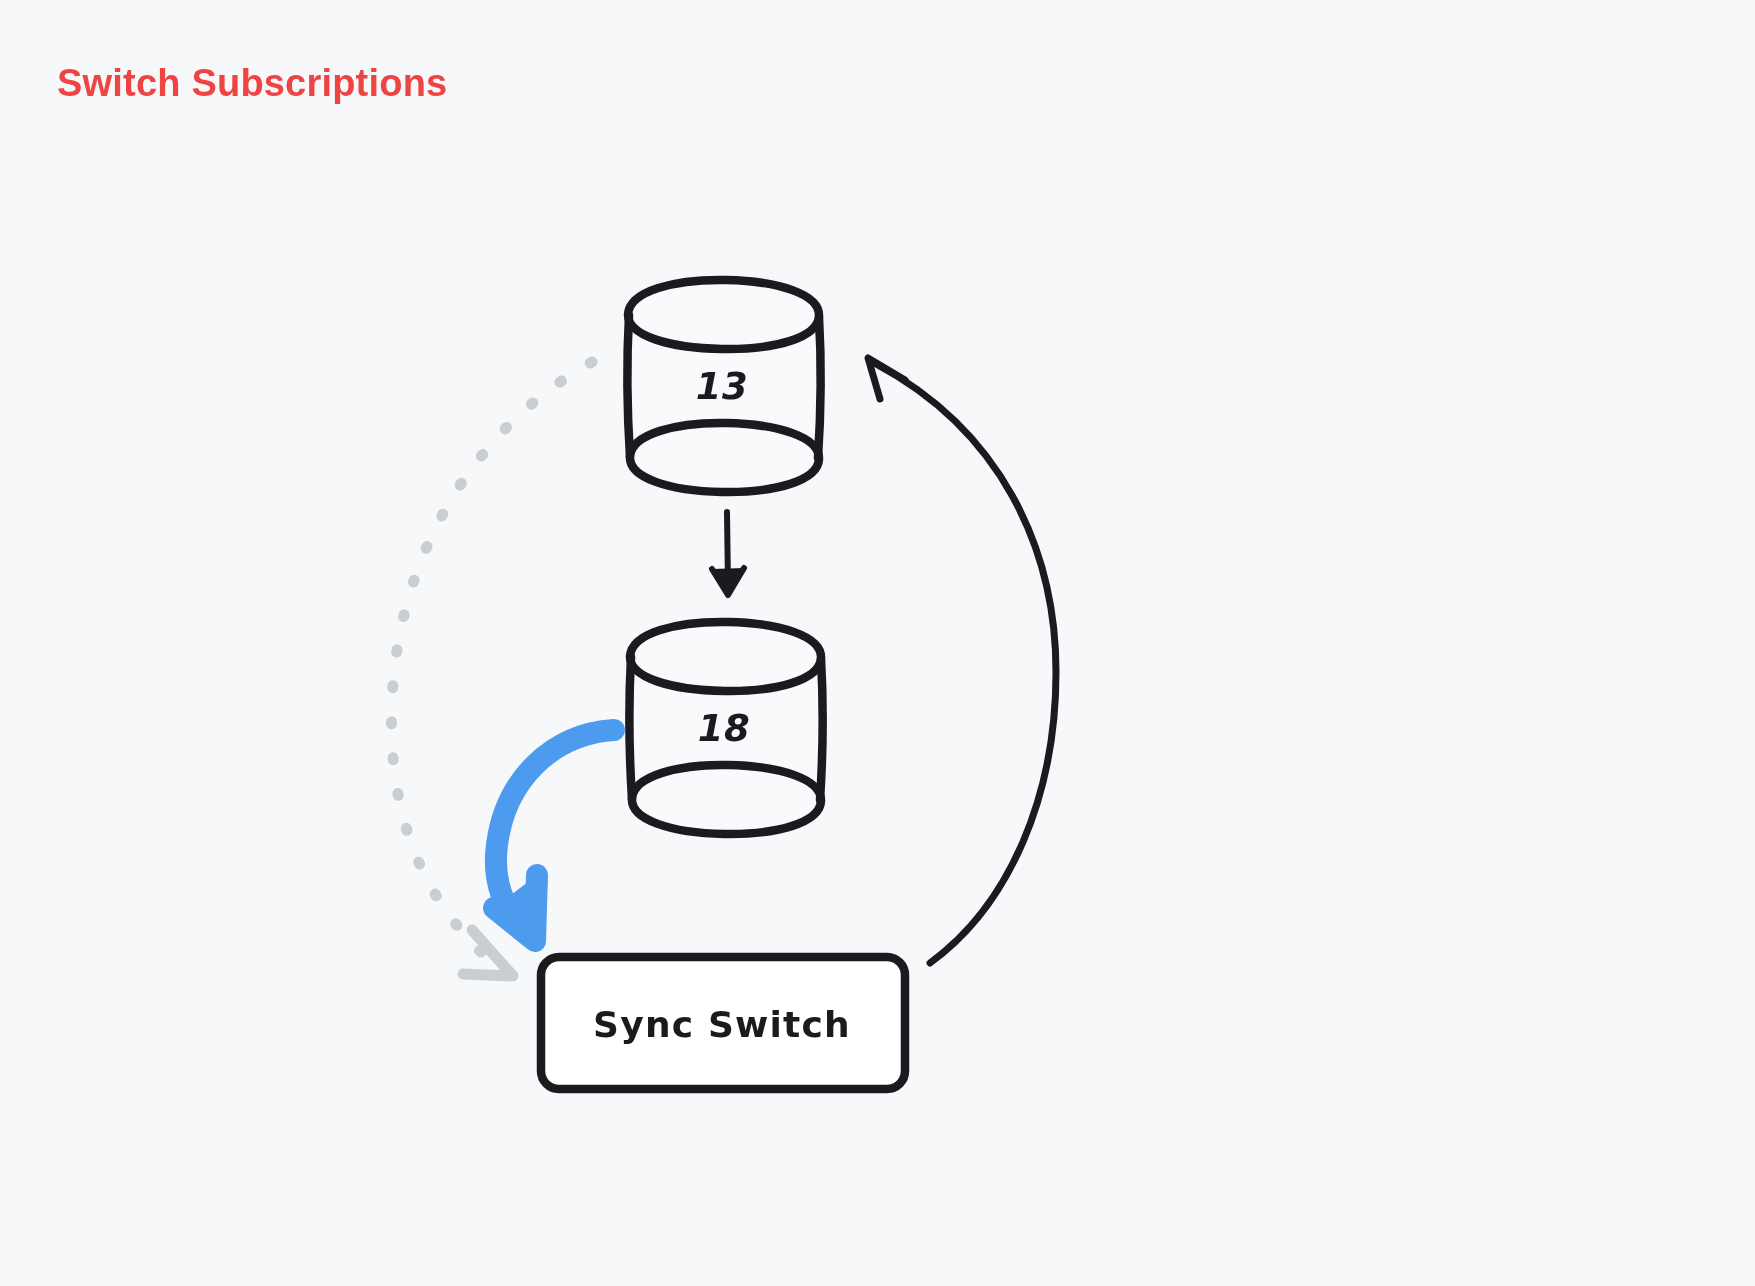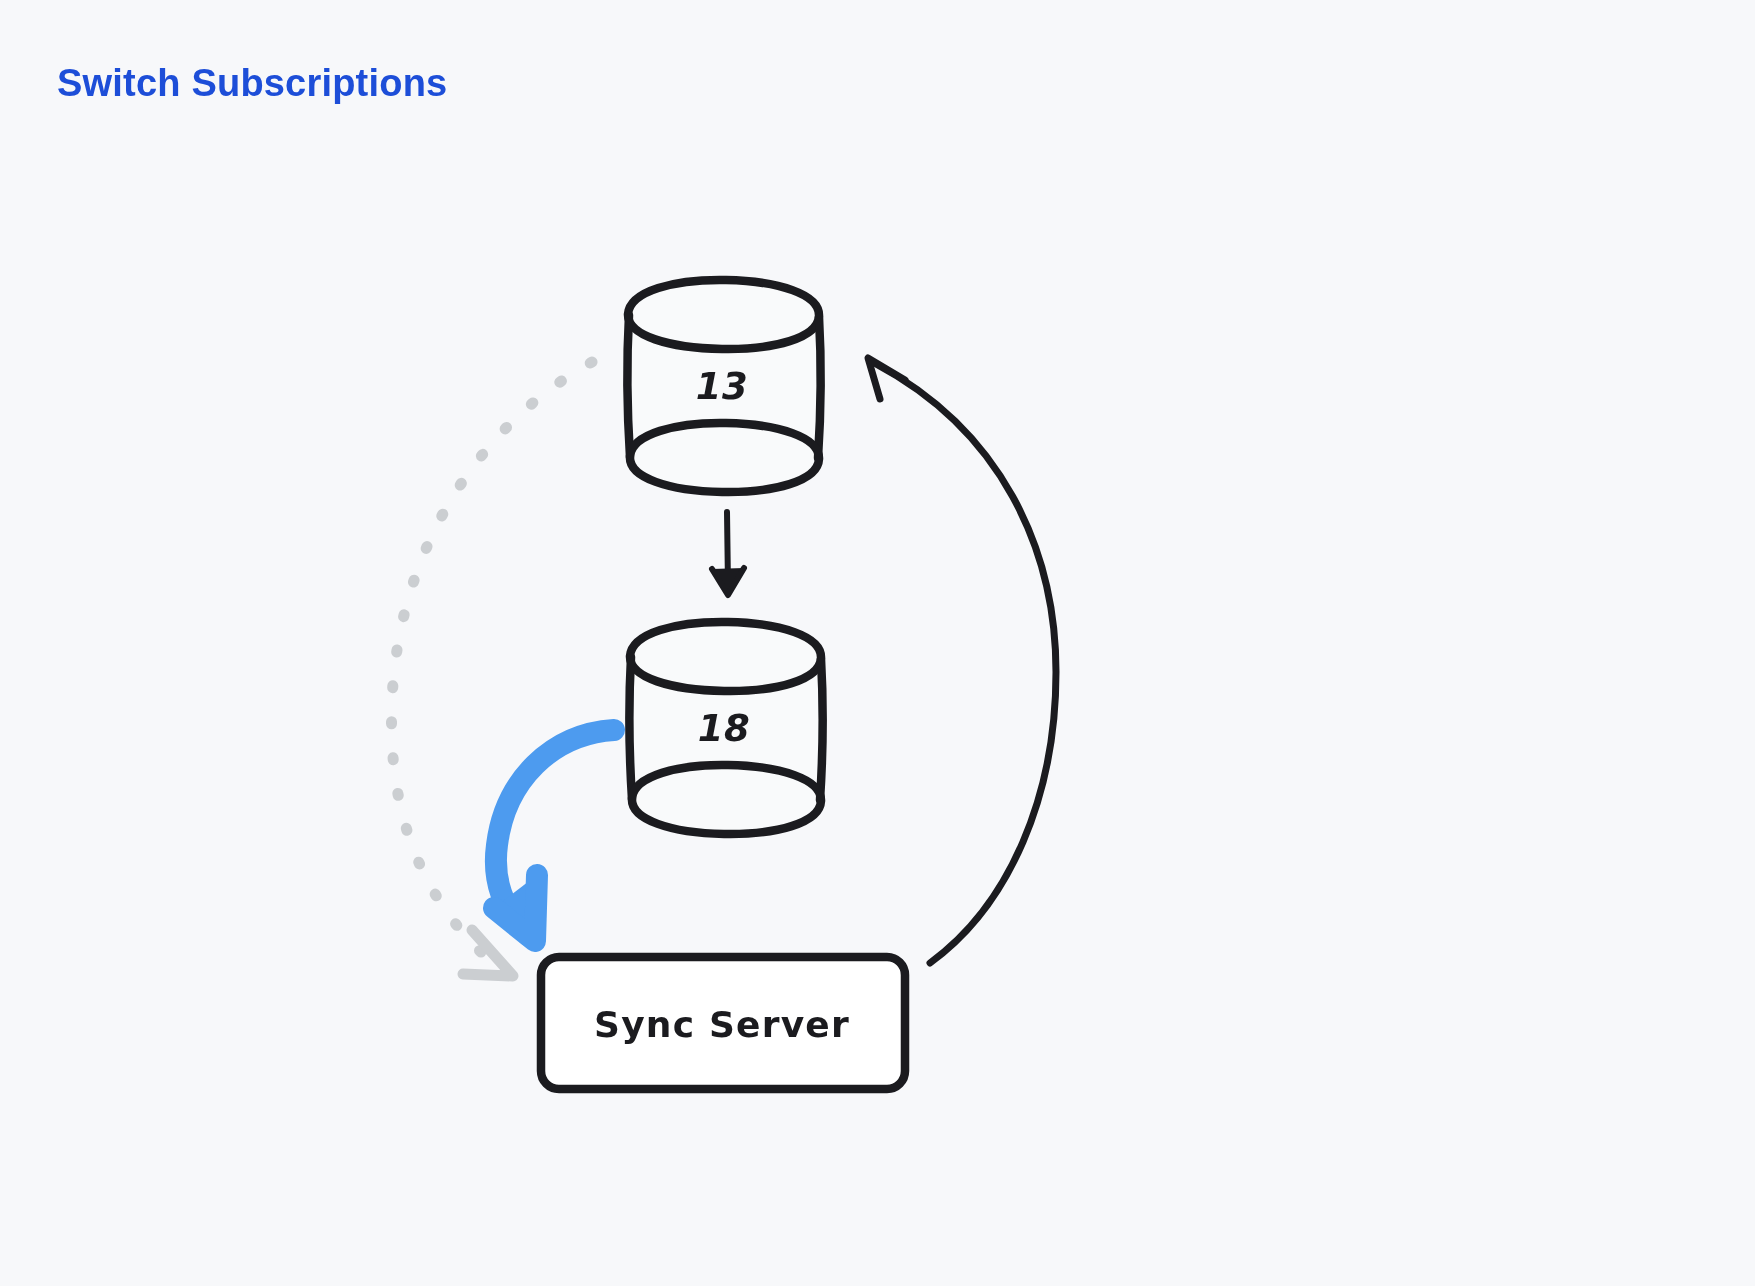--- a/index.html
+++ b/index.html
@@ -20,21 +20,21 @@
     width: 1755px;
     height: 1286px;
   }
   .page-title {
     position: absolute;
     left: 57px;
     top: 62px;
     font-family: "Liberation Sans", sans-serif;
     font-size: 38px;
     font-weight: bold;
-    color: #1d4ed8;
+    color: #ef4444;
     letter-spacing: 0.2px;
     white-space: nowrap;
   }
   .node-label {
     position: absolute;
     font-family: "DejaVu Sans", sans-serif;
     font-weight: bold;
     color: #1b1b1f;
     white-space: nowrap;
     transform: translate(-50%, -50%);
@@ -142,15 +142,15 @@
     <g>
       <rect x="541" y="957" width="364" height="132" rx="18" ry="18" fill="#ffffff" stroke="#1b1b1f" stroke-width="8.5"></rect>
     </g>
 
   </svg>
 
   <div class="node-label db-label" style="left:722px; top:386px;">13</div>
 
   <div class="node-label db-label" style="left:724px; top:728px;">18</div>
 
-  <div class="node-label box-label" style="left:722px; top:1024px;">Sync Server</div>
+  <div class="node-label box-label" style="left:722px; top:1024px;">Sync Switch</div>
 
 </div>
 
 </body></html>

